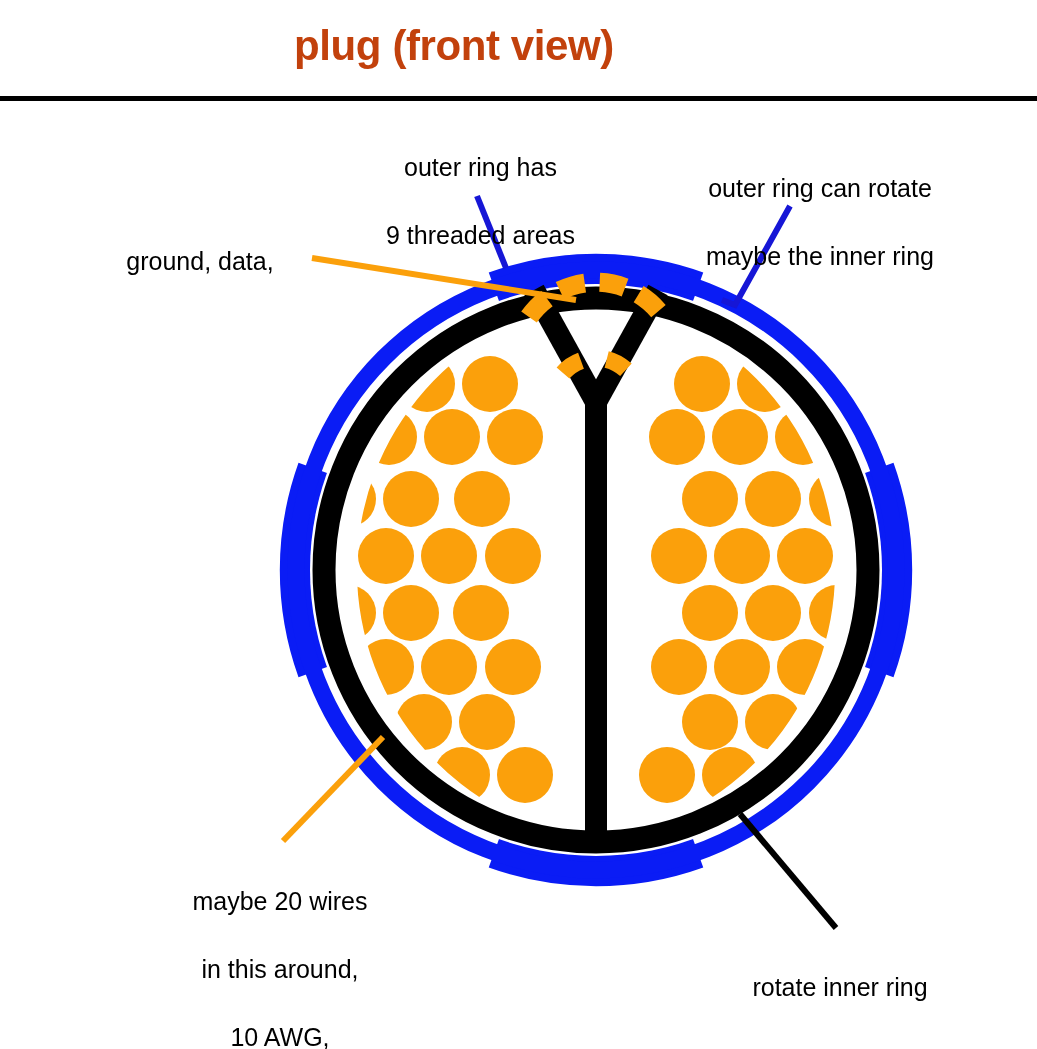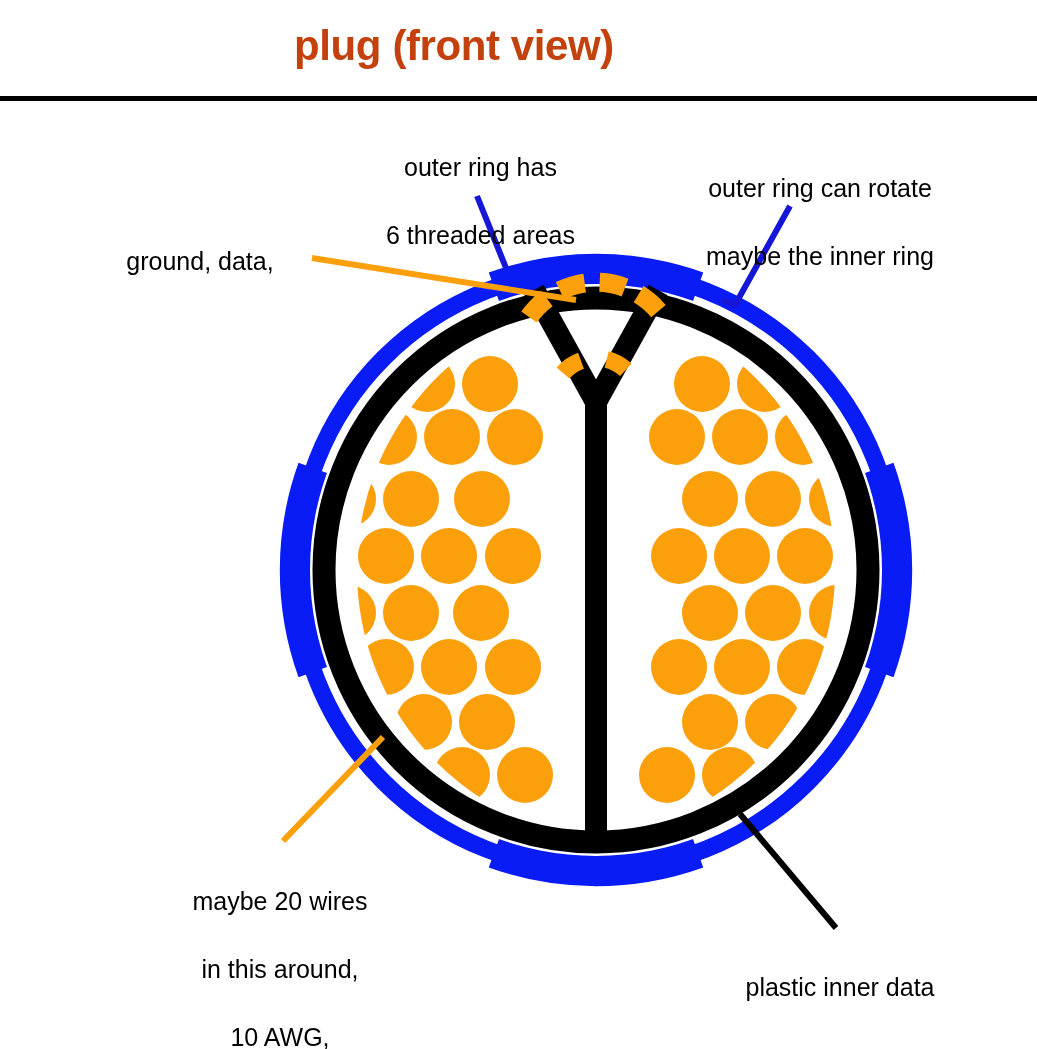--- a/index.html
+++ b/index.html
@@ -213,36 +213,36 @@
       <line x1="477" y1="196" x2="506" y2="268" stroke="#1616d6" stroke-width="6"></line>
       <polyline points="790,206 735,305 722,300" fill="none" stroke="#1616d6" stroke-width="6"></polyline>
       <line x1="312" y1="258" x2="576" y2="300" stroke="#FBA00B" stroke-width="6"></line>
       <line x1="383" y1="737" x2="283" y2="841" stroke="#FBA00B" stroke-width="6"></line>
       <line x1="740" y1="814" x2="836" y2="928" stroke="#000000" stroke-width="6"></line>
     </g>
   </svg>
 
   <div class="annot" id="annot-threaded">
     <span class="annot-line">outer ring has</span>
-    <span class="annot-line">6 threaded areas</span>
+    <span class="annot-line">9 threaded areas</span>
   </div>
 
   <div class="annot" id="annot-rotate">
     <span class="annot-line">outer ring can rotate</span>
     <span class="annot-line">maybe the inner ring</span>
   </div>
 
   <div class="annot" id="annot-signal">
     <span class="annot-line">ground, data,</span>
   </div>
 
   <div class="annot" id="annot-wires">
     <span class="annot-line">maybe 20 wires</span>
     <span class="annot-line">in this around,</span>
     <span class="annot-line">10 AWG,</span>
     
   </div>
 
   <div class="annot" id="annot-inner">
-    <span class="annot-line">plastic inner data</span>
+    <span class="annot-line">rotate inner ring</span>
   </div>
 
 </div>
 
 </body></html>

